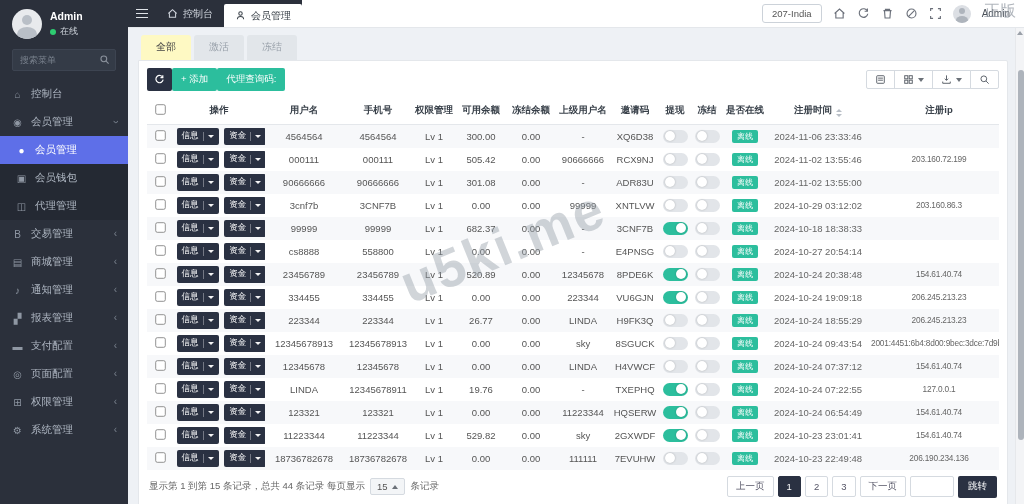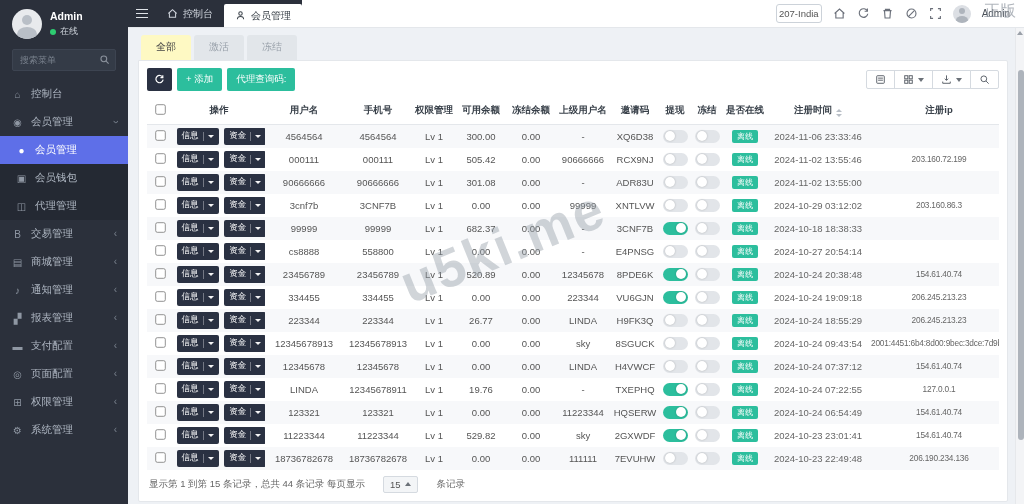--- a/index.html
+++ b/index.html
@@ -36,37 +36,37 @@
   .navbar { height:28px; background:#fff; border-bottom:1px solid #e4e7eb; display:flex; justify-content:space-between; align-items:stretch; flex-shrink:0; }
   .nav-left { display:flex; align-items:stretch; background:#2b303b; }
   .hamburger { width:28px; display:flex; align-items:center; justify-content:center; cursor:pointer; }
   .bars { width:12px; height:1.6px; background:#dfe3e8; position:relative; }
   .bars::before,.bars::after { content:""; position:absolute; left:0; width:12px; height:1.6px; background:#dfe3e8; }
   .bars::before { top:-4px; } .bars::after { top:4px; }
   .nav-tab { display:flex; align-items:center; gap:5px; padding:0 11px; font-size:10px; color:#cfd4dc; cursor:pointer; }
   .nav-tab svg { width:11px; height:11px; stroke:currentColor; fill:none; stroke-width:1.5; }
   .nav-tab.active { background:#fff; color:#3a4149; margin-top:4px; border-radius:2px 2px 0 0; }
   .nav-right { display:flex; align-items:center; gap:11px; padding:0 14px; }
-  .region-btn { border:1px solid #ccd2d9; background:#fff; border-radius:3px; font-size:9.5px; color:#555; padding:3px 2px; cursor:pointer; font-family:inherit; }
+  .region-btn { border:1px solid #ccd2d9; background:#fff; border-radius:3px; font-size:9.5px; color:#555; padding:3px 9px; cursor:pointer; font-family:inherit; }
   .nav-icon { width:13px; height:13px; color:#6b707a; cursor:pointer; display:inline-flex; }
   .nav-icon svg { width:13px; height:13px; stroke:currentColor; fill:none; stroke-width:1.4; }
   .nav-avatar { width:18px; height:18px; border-radius:50%; background:#dcdfe4; position:relative; overflow:hidden; cursor:pointer; }
   .nav-avatar::before { content:""; position:absolute; left:6px; top:3px; width:6px; height:6px; border-radius:50%; background:#aeb4bc; }
   .nav-avatar::after { content:""; position:absolute; left:3px; top:11px; width:12px; height:8px; border-radius:50%; background:#aeb4bc; }
   .admin-name { font-size:10px; color:#4a5058; cursor:pointer; }
 
   
   .content { flex:1; padding:7px 16px 10px 10px; display:flex; flex-direction:column; min-width:0; }
   .filter-tabs { display:flex; gap:3px; padding-left:3px; }
   .ftab { padding:5px 15px 6px; font-size:10px; background:#e2e6ea; color:#9aa2ab; border-radius:3px 3px 0 0; cursor:pointer; }
   .ftab.active { background:#fef9c3; color:#444; }
   .card { background:#fff; border:1px solid #e4e7eb; border-radius:0 2px 2px 2px; flex:1; display:flex; flex-direction:column; padding:7px 8px 4px; min-height:0; }
 
   .toolbar { display:flex; justify-content:space-between; align-items:center; margin-bottom:7px; flex-shrink:0; }
-  .toolbar-left { display:flex; gap:5px; }
+  .toolbar-left { display:flex; }
   .btn { border:none; border-radius:2px; font-size:9.5px; padding:5px 9px; cursor:pointer; font-family:inherit; }
   .btn-dark { background:#2a3142; color:#fff; }
   .btn-green { background:#2cbe9d; color:#fff; }
   .btn-refresh { padding:4px 7px; display:inline-flex; align-items:center; }
   .btn-refresh svg { width:11px; height:11px; stroke:#fff; fill:none; stroke-width:1.7; }
   .toolbar-right { display:flex; align-items:center; gap:9px; }
   .search-input { border:1px solid #d5dae0; border-radius:2px; font-size:9.5px; padding:4.5px 7px; width:155px; color:#555; outline:none; font-family:inherit; }
   .search-input::placeholder { color:#aab1b9; }
   .btn-group { display:flex; }
   .icon-btn { border:1px solid #d5dae0; background:#fff; padding:3px 8px; display:inline-flex; align-items:center; gap:4px; cursor:pointer; color:#5a6068; margin-left:-1px; }
@@ -91,21 +91,21 @@
   .switch .knob { position:absolute; top:1.5px; left:2px; width:10px; height:10px; border-radius:50%; background:#fff; box-shadow:0 0 2px rgba(0,0,0,.25); }
   .switch.on { background:#2cbe9d; }
   .switch.on .knob { left:13px; }
   .badge { background:#2cbe9d; color:#fff; font-size:8px; padding:2px 5px; border-radius:2px; }
   .sort { display:inline-flex; flex-direction:column; gap:1.5px; margin-left:4px; vertical-align:1px; cursor:pointer; }
   .s-up { width:0; height:0; border-left:3px solid transparent; border-right:3px solid transparent; border-bottom:3.5px solid #b8bec6; }
   .s-dn { width:0; height:0; border-left:3px solid transparent; border-right:3px solid transparent; border-top:3.5px solid #b8bec6; }
 
   
   .table-footer { display:flex; justify-content:space-between; align-items:center; padding:6px 2px 4px; font-size:9.5px; color:#666; flex-shrink:0; }
-  .summary { display:flex; align-items:center; gap:18px; }
+  .summary { display:flex; align-items:center; gap:5px; }
   .page-size { border:1px solid #d5dae0; background:#f3f5f7; border-radius:2px; padding:2px 6px; display:inline-flex; align-items:center; gap:5px; cursor:pointer; color:#555; }
   .caret-u { width:0; height:0; border-left:3px solid transparent; border-right:3px solid transparent; border-bottom:4px solid #6b7178; }
   .pagination { display:flex; align-items:center; gap:4px; }
   .page-btn { border:1px solid #d5dae0; background:#fff; height:21px; min-width:22px; padding:0 8px; font-size:9.5px; color:#556; border-radius:2px; cursor:pointer; font-family:inherit; }
   .page-btn.active { background:#2a3142; border-color:#2a3142; color:#fff; }
   .jump-input { width:44px; height:21px; border:1px solid #d5dae0; border-radius:2px; outline:none; padding:0 4px; font-size:9.5px; }
   .jump-btn { height:22px; padding:0 10px; }
 
   
   .scrollbar { position:absolute; right:0; top:28px; bottom:0; width:9px; background:#f3f4f6; border-left:1px solid #e6e8eb; z-index:40; cursor:pointer; }
@@ -760,20 +760,29 @@
 
         <div class="table-footer">
           <div class="summary">
             <span>显示第 1 到第 15 条记录，总共 44 条记录 每页显示</span>
             <span class="page-size">
                 <span>15</span>
                 <span class="caret-u"></span>
               </span>
             <span>条记录</span>
           </div>
+          <div class="pagination">
+            <button class="page-btn">上一页</button>
+            <button class="page-btn active">1</button>
+            <button class="page-btn">2</button>
+            <button class="page-btn">3</button>
+            <button class="page-btn">下一页</button>
+            <input class="jump-input" style="">
+            <button class="btn btn-dark jump-btn">跳转</button>
+          </div>
         </div>
       </div>
     </div>
   </div>
 </div>
 
 <div class="scrollbar">
   <div class="scroll-arrow"></div>
   <div class="scroll-thumb"></div>
 </div>

